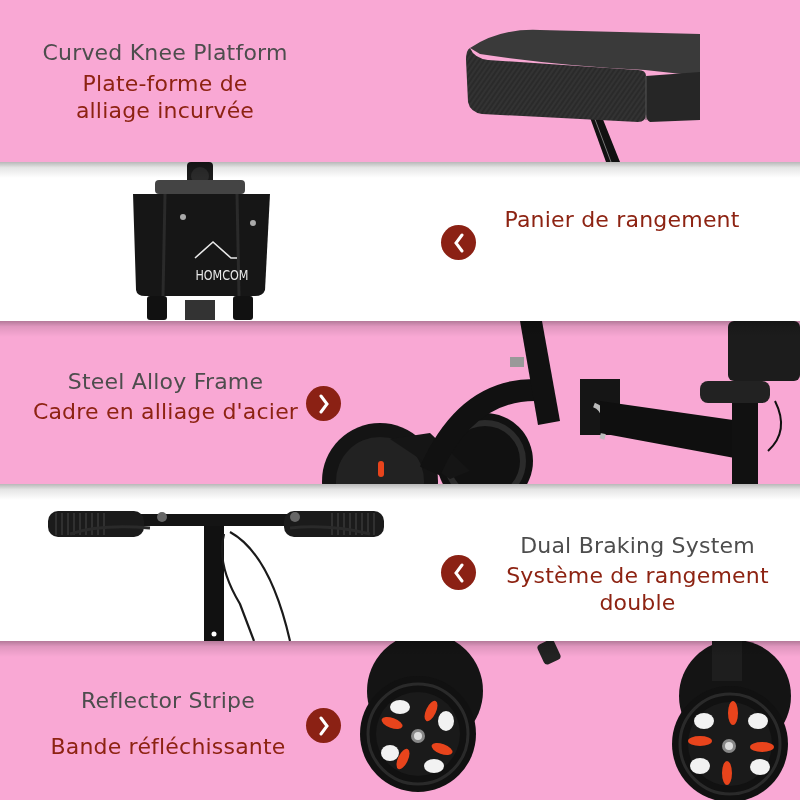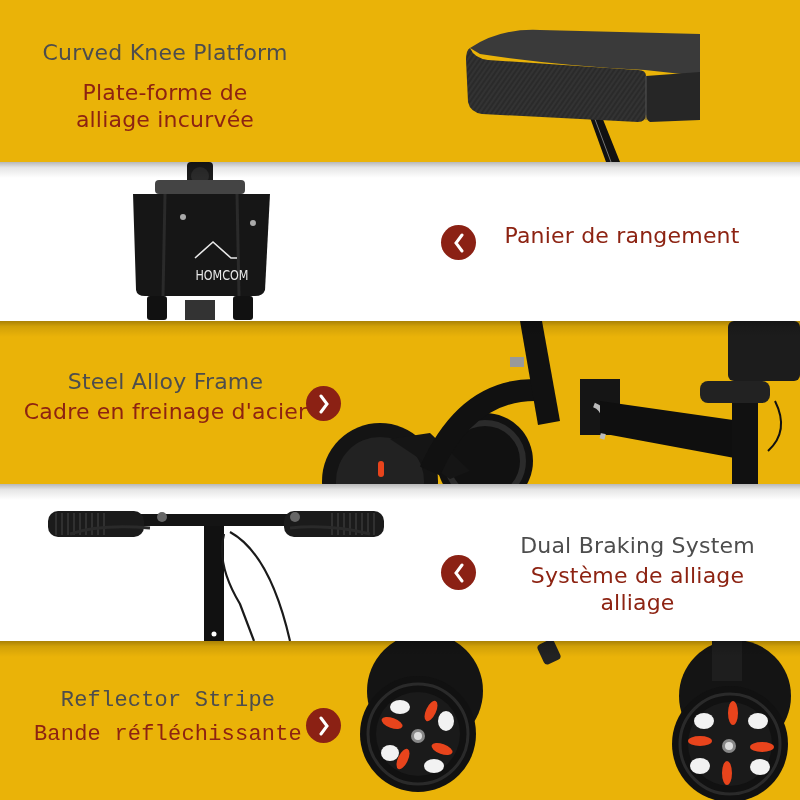--- a/index.html
+++ b/index.html
@@ -1,20 +1,20 @@
 <!DOCTYPE html>
 <html><head>
 <meta charset="utf-8">
 <style>
   * { margin: 0; padding: 0; box-sizing: border-box; }
   html, body { width: 800px; height: 800px; overflow: hidden; background: #f2f2f2; }
   body { position: relative; font-family: "DejaVu Sans", sans-serif; }
 
   .band { position: absolute; left: 0; width: 800px; overflow: hidden; }
-  .band.grey { background: #eab308; }
+  .band.grey { background: #f9a8d4; }
   .band.white { background: #ffffff; }
   .band .shadow {
     position: absolute; left: 0; top: 0; width: 100%; height: 16px;
     background: linear-gradient(to bottom, rgba(0,0,0,0.28), rgba(0,0,0,0.10) 35%, rgba(0,0,0,0) 100%);
     z-index: 5; pointer-events: none;
   }
 
   #b1 { top: 0; height: 162px; }
   #b2 { top: 162px; height: 159px; }
   #b3 { top: 321px; height: 163px; }
@@ -33,21 +33,21 @@
   .arrow svg { width: 16px; height: 20px; }
 
   .photo { position: absolute; z-index: 2; }
 </style>
 </head>
 <body>
 
 <section id="b1" class="band grey">
   <div class="caption" style="left:20px; top:38px; width:290px;">
     <div class="en">Curved Knee Platform</div>
-    <div class="fr" style="margin-top:12px;">
+    <div class="fr" style="margin-top:3px;">
       <div>Plate-forme de</div>
       <div>alliage incurvée</div>
     </div>
   </div>
   <svg class="photo" style="left:460px; top:20px;" width="240" height="142" viewBox="0 0 240 142">
     <defs>
       <pattern id="weave" width="4" height="4" patternUnits="userSpaceOnUse" patternTransform="rotate(35)">
         <rect width="4" height="4" fill="#2a2a2a"></rect>
         <rect width="2" height="4" fill="#333"></rect>
       </pattern>
@@ -84,29 +84,29 @@
     <rect x="22" y="134" width="20" height="24" rx="3" fill="#111"></rect>
     <rect x="108" y="134" width="20" height="24" rx="3" fill="#111"></rect>
     <rect x="60" y="138" width="30" height="20" fill="#333"></rect>
   </svg>
   <div class="arrow" style="left:441px; top:63px;">
     <svg viewBox="0 0 16 20">
         <path d="M11,2 L5,10 L11,18" stroke="#fff" stroke-width="3" fill="none" stroke-linecap="round"></path>
       </svg>
   </div>
   <div class="caption" style="left:482px; top:44px; width:280px;">
-    <div class="fr" style="margin-top:16px;">Panier de rangement</div>
+    <div class="fr" style="margin-top:0;">Panier de rangement</div>
   </div>
 </section>
 
 <section id="b3" class="band grey">
   <div class="shadow"></div>
   <div class="caption" style="left:18px; top:46px; width:295px;">
     <div class="en">Steel Alloy Frame</div>
-    <div class="fr" style="margin-top:2px;">Cadre en freinage d'acier</div>
+    <div class="fr" style="margin-top:2px;">Cadre en alliage d'acier</div>
   </div>
   <div class="arrow" style="left:306px; top:65px;">
     <svg viewBox="0 0 16 20">
         <path d="M5,2 L11,10 L5,18" stroke="#fff" stroke-width="3" fill="none" stroke-linecap="round"></path>
       </svg>
   </div>
   <svg class="photo" style="left:320px; top:0;" width="480" height="163" viewBox="0 0 480 163">
 
     <circle cx="60" cy="160" r="58" fill="#141414"></circle>
     <circle cx="60" cy="160" r="44" fill="#222"></circle>
@@ -178,31 +178,31 @@
     <path d="M190,48 Q230,70 250,157" stroke="#1a1a1a" stroke-width="2.2" fill="none"></path>
   </svg>
   <div class="arrow" style="left:441px; top:71px;">
     <svg viewBox="0 0 16 20">
         <path d="M11,2 L5,10 L11,18" stroke="#fff" stroke-width="3" fill="none" stroke-linecap="round"></path>
       </svg>
   </div>
   <div class="caption" style="left:500px; top:47px; width:275px;">
     <div class="en">Dual Braking System</div>
     <div class="fr" style="margin-top:2px;">
-      <div>Système de alliage</div>
-      <div>alliage</div>
+      <div>Système de rangement</div>
+      <div>double</div>
     </div>
   </div>
 </section>
 
 <section id="b5" class="band grey">
   <div class="shadow"></div>
-  <div class="caption" style="left:28px; top:45px; width:280px;font-family:Liberation Mono, monospace;">
+  <div class="caption" style="left:28px; top:45px; width:280px;">
     <div class="en">Reflector Stripe</div>
-    <div class="fr" style="margin-top:6px;">Bande réfléchissante</div>
+    <div class="fr" style="margin-top:18px;">Bande réfléchissante</div>
   </div>
   <div class="arrow" style="left:306px; top:67px;">
     <svg viewBox="0 0 16 20">
         <path d="M5,2 L11,10 L5,18" stroke="#fff" stroke-width="3" fill="none" stroke-linecap="round"></path>
       </svg>
   </div>
   <svg class="photo" style="left:360px; top:0;" width="440" height="159" viewBox="0 0 440 159">
 
     <circle cx="65" cy="50" r="58" fill="#141414"></circle>
 

